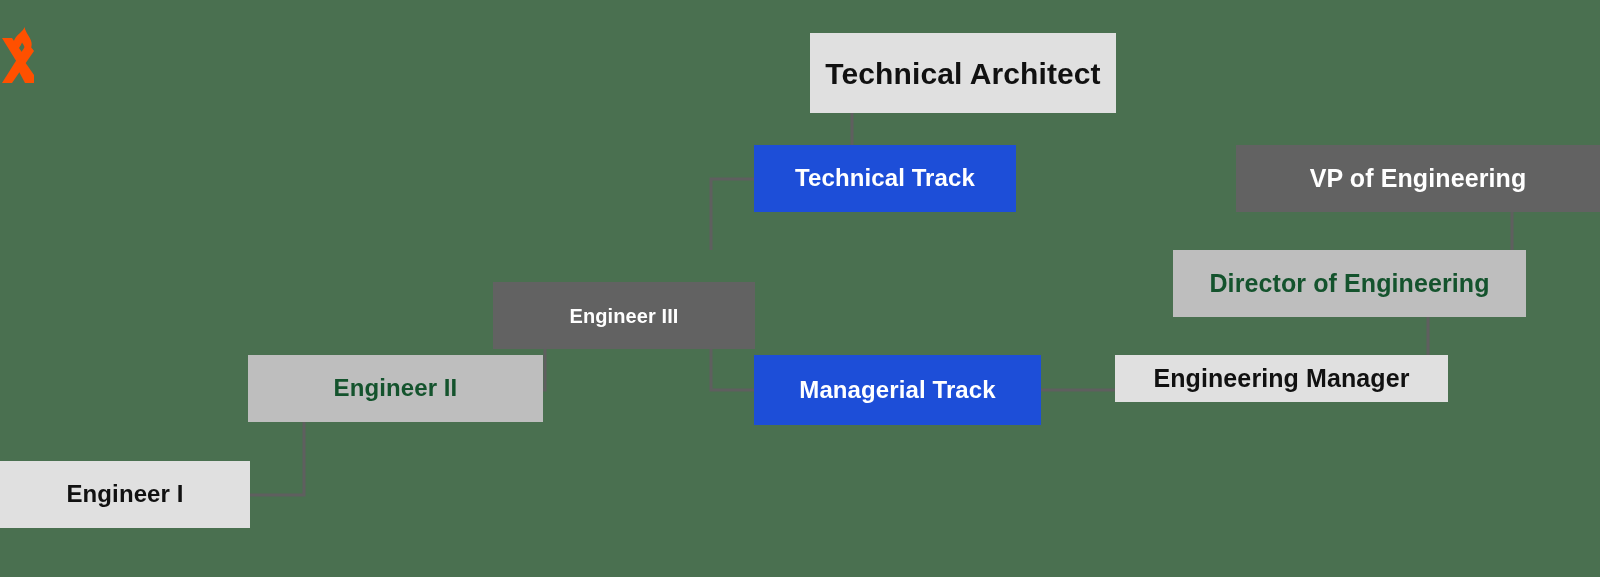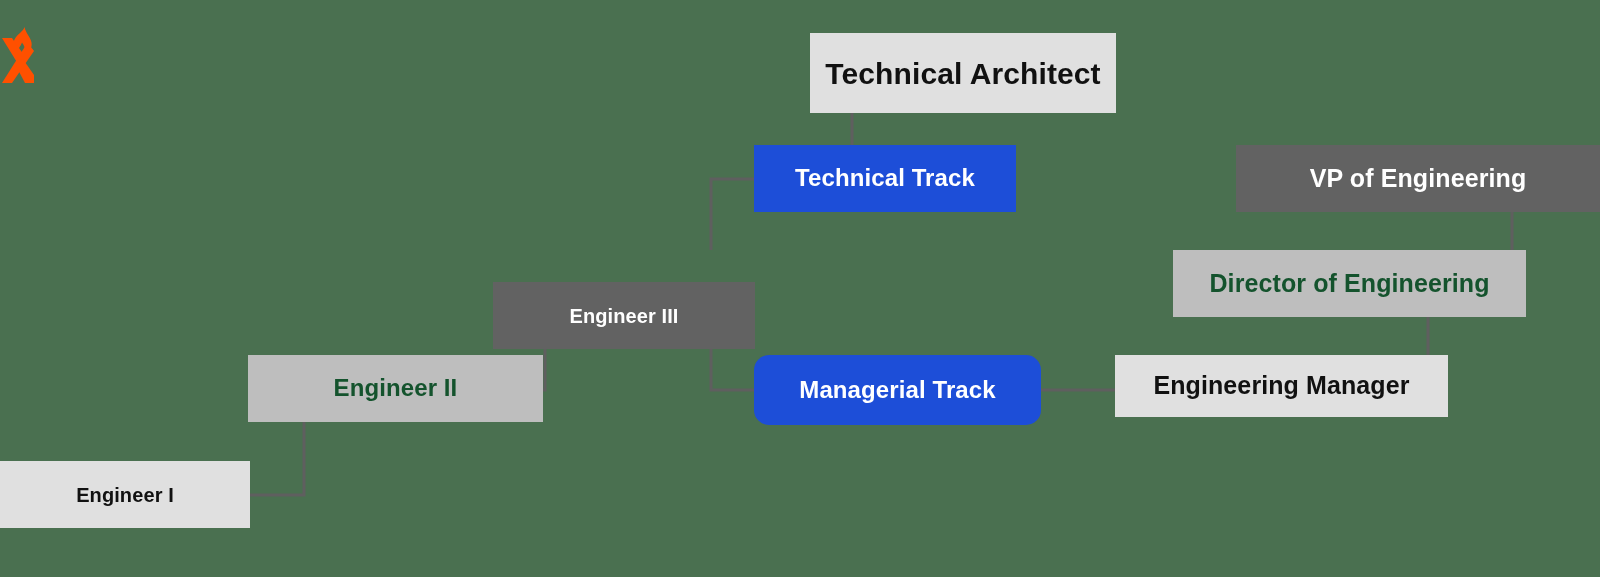--- a/index.html
+++ b/index.html
@@ -109,24 +109,24 @@
       </div>
       <div class="node dark" style="left: 493px; top: 250px; width: 262px; height: 67px; font-size: 20px; margin-top: 32px;">
         <span>Engineer III</span>
       </div>
       <div class="node medium" style="left: 1173px; top: 250px; width: 353px; height: 67px; font-size: 25px;">
         <span>Director of Engineering</span>
       </div>
       <div class="node medium" style="left: 248px; top: 355px; width: 295px; height: 67px; font-size: 24px;">
         <span>Engineer II</span>
       </div>
-      <div class="node accent" style="left: 754px; top: 355px; width: 287px; height: 70px; font-size: 24px; border-radius: 15px;">
+      <div class="node accent" style="left: 754px; top: 355px; width: 287px; height: 70px; font-size: 24px;">
         <span>Managerial Track</span>
       </div>
-      <div class="node light" style="left: 1115px; top: 355px; width: 333px; height: 62px; font-size: 25px;">
+      <div class="node light" style="left: 1115px; top: 355px; width: 333px; height: 47px; font-size: 25px;">
         <span>Engineering Manager</span>
       </div>
-      <div class="node light" style="left: 0px; top: 461px; width: 250px; height: 67px; font-size: 20px;">
+      <div class="node light" style="left: 0px; top: 461px; width: 250px; height: 67px; font-size: 24px;">
         <span>Engineer I</span>
       </div>
     </div>
 
 </div>
 
 </body></html>

